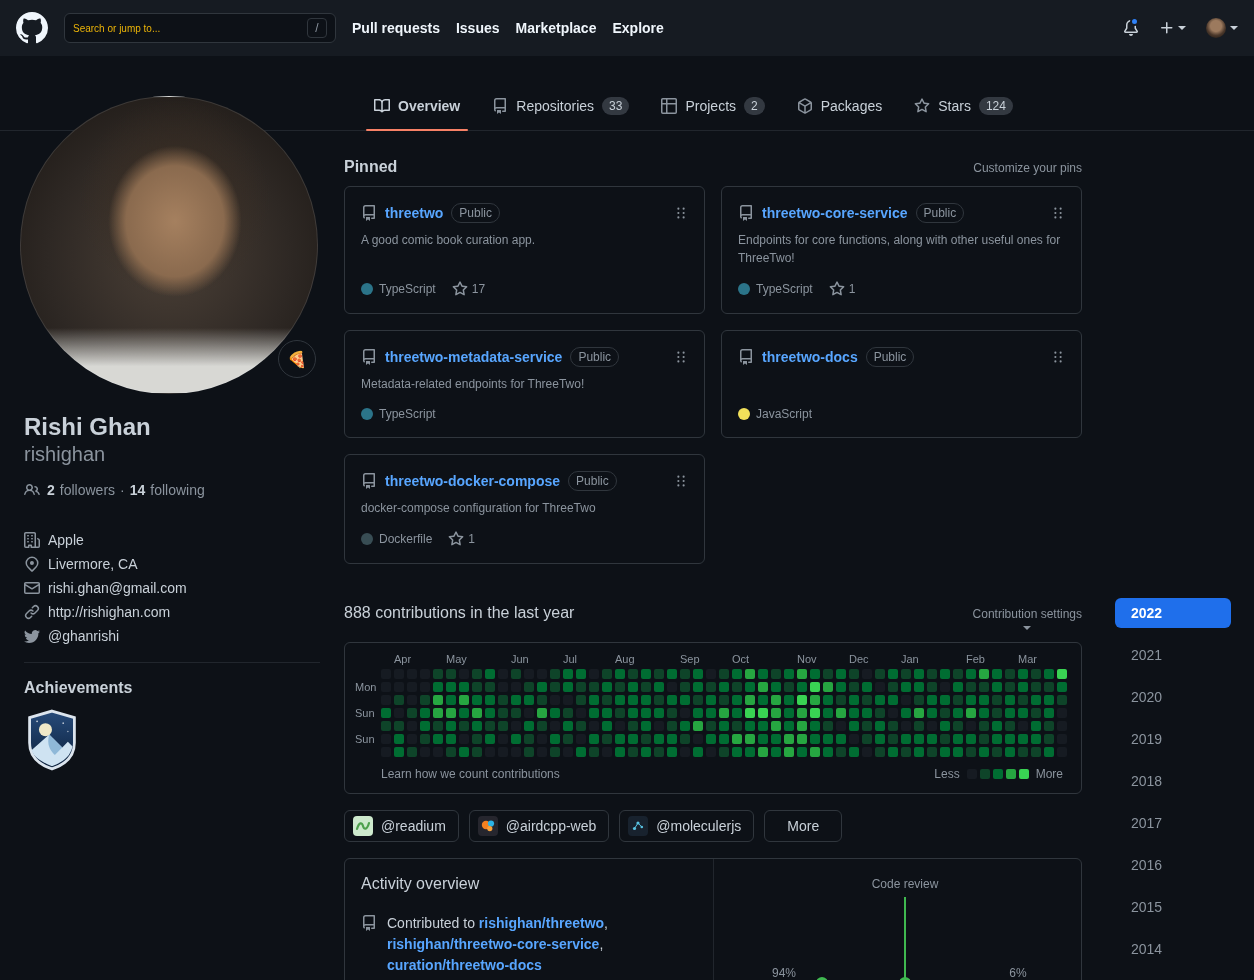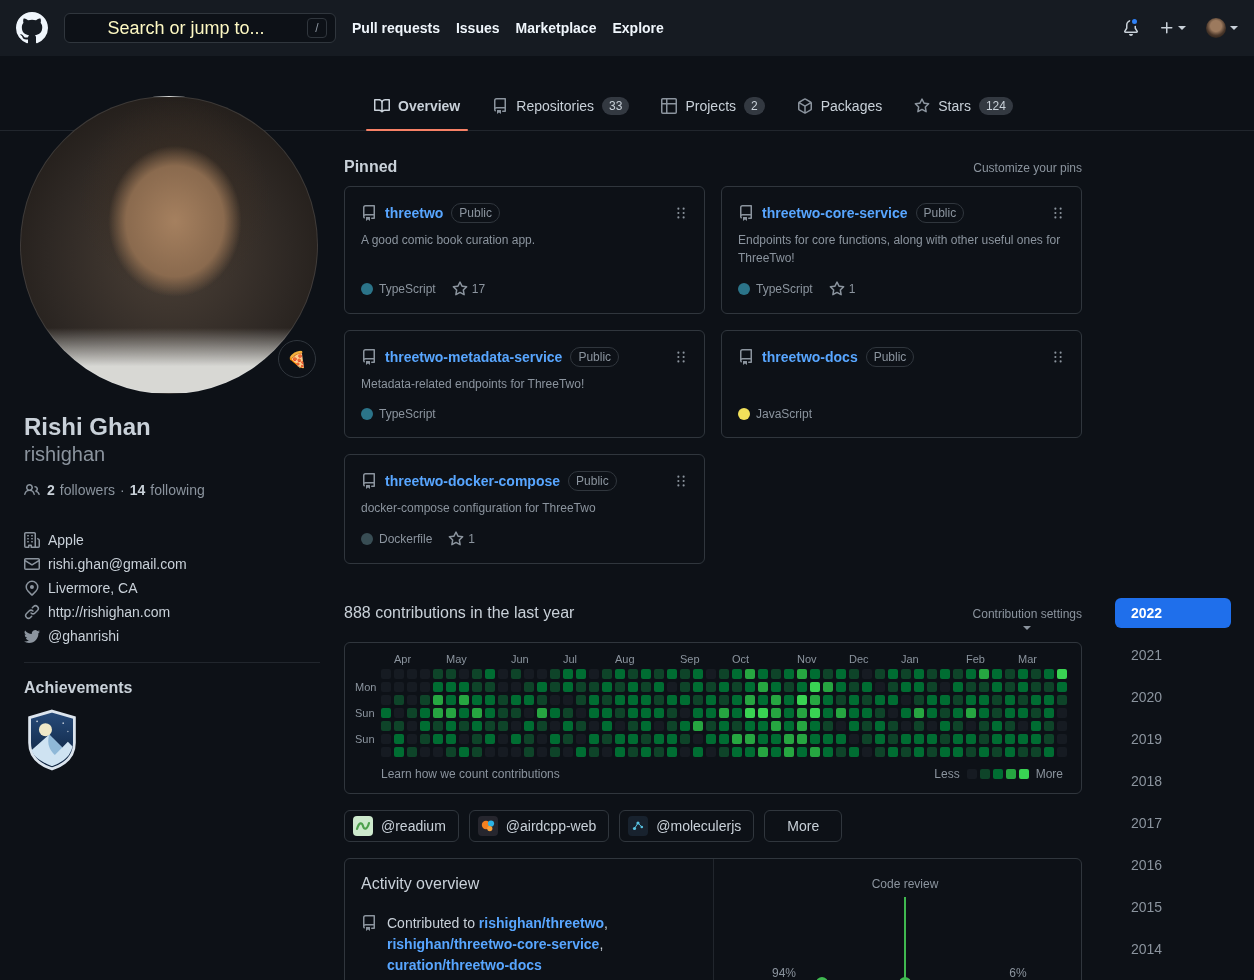--- a/index.html
+++ b/index.html
@@ -16,21 +16,21 @@
   #topbar {
     position:absolute; top:0; left:0; width:1254px; height:56px;
     background:#161b22; display:flex; align-items:center; padding:0 16px; gap:16px;
   }
   .gh-logo { color:#f0f6fc; cursor:pointer; }
   .searchbox {
     width:272px; height:30px; border:1px solid #30363d; border-radius:6px;
     display:flex; align-items:center; padding:0 8px; gap:8px; cursor:text;
     background:#0d1117;
   }
-  .search-ph { flex:1; color:#fef9c3; font-size:18px; white-space:nowrap; overflow:hidden;text-align:center; }
+  .search-ph { flex:1; color:#eab308; font-size:10px; white-space:nowrap; overflow:hidden; }
   .slash-key {
     width:20px; height:20px; border:1px solid #30363d; border-radius:4px;
     color:#8b949e; font-size:12px; display:flex; align-items:center; justify-content:center;
   }
   #top-nav { display:flex; gap:16px; }
   #top-nav a { color:#f0f6fc; font-weight:700; font-size:14px; white-space:nowrap; }
   .top-right { margin-left:auto; display:flex; align-items:center; gap:20px; color:#c9d1d9; }
   .bell-wrap { position:relative; cursor:pointer; }
   .bell-dot {
     position:absolute; top:-3px; right:0px; width:9px; height:9px; border-radius:50%;
@@ -297,32 +297,32 @@
           <span class="ico">
             <svg width="16" height="16" viewBox="0 0 16 16" fill="currentColor">
               <path d="M1.75 16A1.75 1.75 0 0 1 0 14.25V1.75C0 .784.784 0 1.75 0h8.5C11.216 0 12 .784 12 1.75v12.5c0 .085-.006.168-.018.25h2.268a.25.25 0 0 0 .25-.25V8.285a.25.25 0 0 0-.111-.208l-1.055-.703a.749.749 0 1 1 .832-1.248l1.055.703c.487.325.779.871.779 1.456v5.965A1.75 1.75 0 0 1 14.25 16h-3.5a.766.766 0 0 1-.197-.026c-.099.017-.2.026-.303.026h-3a.75.75 0 0 1-.75-.75V14h-1v1.25a.75.75 0 0 1-.75.75Zm-.25-1.75c0 .138.112.25.25.25H4v-1.25a.75.75 0 0 1 .75-.75h2.5a.75.75 0 0 1 .75.75v1.25h2.25a.25.25 0 0 0 .25-.25V1.75a.25.25 0 0 0-.25-.25h-8.5a.25.25 0 0 0-.25.25ZM3.75 6h.5a.75.75 0 0 1 0 1.5h-.5a.75.75 0 0 1 0-1.5ZM3 3.75A.75.75 0 0 1 3.75 3h.5a.75.75 0 0 1 0 1.5h-.5A.75.75 0 0 1 3 3.75Zm4 3A.75.75 0 0 1 7.75 6h.5a.75.75 0 0 1 0 1.5h-.5A.75.75 0 0 1 7 6.75ZM7.75 3h.5a.75.75 0 0 1 0 1.5h-.5a.75.75 0 0 1 0-1.5ZM3 9.75A.75.75 0 0 1 3.75 9h.5a.75.75 0 0 1 0 1.5h-.5A.75.75 0 0 1 3 9.75ZM7.75 9h.5a.75.75 0 0 1 0 1.5h-.5a.75.75 0 0 1 0-1.5Z"></path>
             </svg>
           </span>
           <span>Apple</span>
         </li>
         <li>
           <span class="ico">
             <svg width="16" height="16" viewBox="0 0 16 16" fill="currentColor">
-              <path d="M1.75 2h12.5c.966 0 1.75.784 1.75 1.75v8.5A1.75 1.75 0 0 1 14.25 14H1.75A1.75 1.75 0 0 1 0 12.25v-8.5C0 2.784.784 2 1.75 2ZM1.5 12.251c0 .138.112.25.25.25h12.5a.25.25 0 0 0 .25-.25V5.809L8.38 9.397a.75.75 0 0 1-.76 0L1.5 5.809Zm13-8.181v-.32a.25.25 0 0 0-.25-.25H1.75a.25.25 0 0 0-.25.25v.32L8 7.88Z"></path>
-            </svg>
-          </span>
-          <span>rishi.ghan@gmail.com</span>
+              <path d="m12.596 11.596-3.535 3.536a1.5 1.5 0 0 1-2.122 0l-3.535-3.536a6.5 6.5 0 1 1 9.192-9.193 6.5 6.5 0 0 1 0 9.193Zm-1.06-8.132v-.001a5 5 0 1 0-7.072 7.072L8 14.07l3.536-3.534a5 5 0 0 0 0-7.072ZM8 9a2 2 0 1 1-.001-3.999A2 2 0 0 1 8 9Z"></path>
+            </svg>
+          </span>
+          <span>Livermore, CA</span>
         </li>
         <li>
           <span class="ico">
             <svg width="16" height="16" viewBox="0 0 16 16" fill="currentColor">
-              <path d="m12.596 11.596-3.535 3.536a1.5 1.5 0 0 1-2.122 0l-3.535-3.536a6.5 6.5 0 1 1 9.192-9.193 6.5 6.5 0 0 1 0 9.193Zm-1.06-8.132v-.001a5 5 0 1 0-7.072 7.072L8 14.07l3.536-3.534a5 5 0 0 0 0-7.072ZM8 9a2 2 0 1 1-.001-3.999A2 2 0 0 1 8 9Z"></path>
-            </svg>
-          </span>
-          <span>Livermore, CA</span>
+              <path d="M1.75 2h12.5c.966 0 1.75.784 1.75 1.75v8.5A1.75 1.75 0 0 1 14.25 14H1.75A1.75 1.75 0 0 1 0 12.25v-8.5C0 2.784.784 2 1.75 2ZM1.5 12.251c0 .138.112.25.25.25h12.5a.25.25 0 0 0 .25-.25V5.809L8.38 9.397a.75.75 0 0 1-.76 0L1.5 5.809Zm13-8.181v-.32a.25.25 0 0 0-.25-.25H1.75a.25.25 0 0 0-.25.25v.32L8 7.88Z"></path>
+            </svg>
+          </span>
+          <span>rishi.ghan@gmail.com</span>
         </li>
         <li>
           <span class="ico">
             <svg width="16" height="16" viewBox="0 0 16 16" fill="currentColor">
               <path d="m7.775 3.275 1.25-1.25a3.5 3.5 0 1 1 4.95 4.95l-2.5 2.5a3.5 3.5 0 0 1-4.95 0 .751.751 0 0 1 .018-1.042.751.751 0 0 1 1.042-.018 1.998 1.998 0 0 0 2.83 0l2.5-2.5a2.002 2.002 0 0 0-2.83-2.83l-1.25 1.25a.751.751 0 0 1-1.042-.018.751.751 0 0 1-.018-1.042Zm-4.69 9.64a1.998 1.998 0 0 0 2.83 0l1.25-1.25a.751.751 0 0 1 1.042.018.751.751 0 0 1 .018 1.042l-1.25 1.25a3.5 3.5 0 1 1-4.95-4.95l2.5-2.5a3.5 3.5 0 0 1 4.95 0 .751.751 0 0 1-.018 1.042.751.751 0 0 1-1.042.018 1.998 1.998 0 0 0-2.83 0l-2.5 2.5a1.998 1.998 0 0 0 0 2.83Z"></path>
             </svg>
           </span>
           <span>http://rishighan.com</span>
         </li>
         <li>

